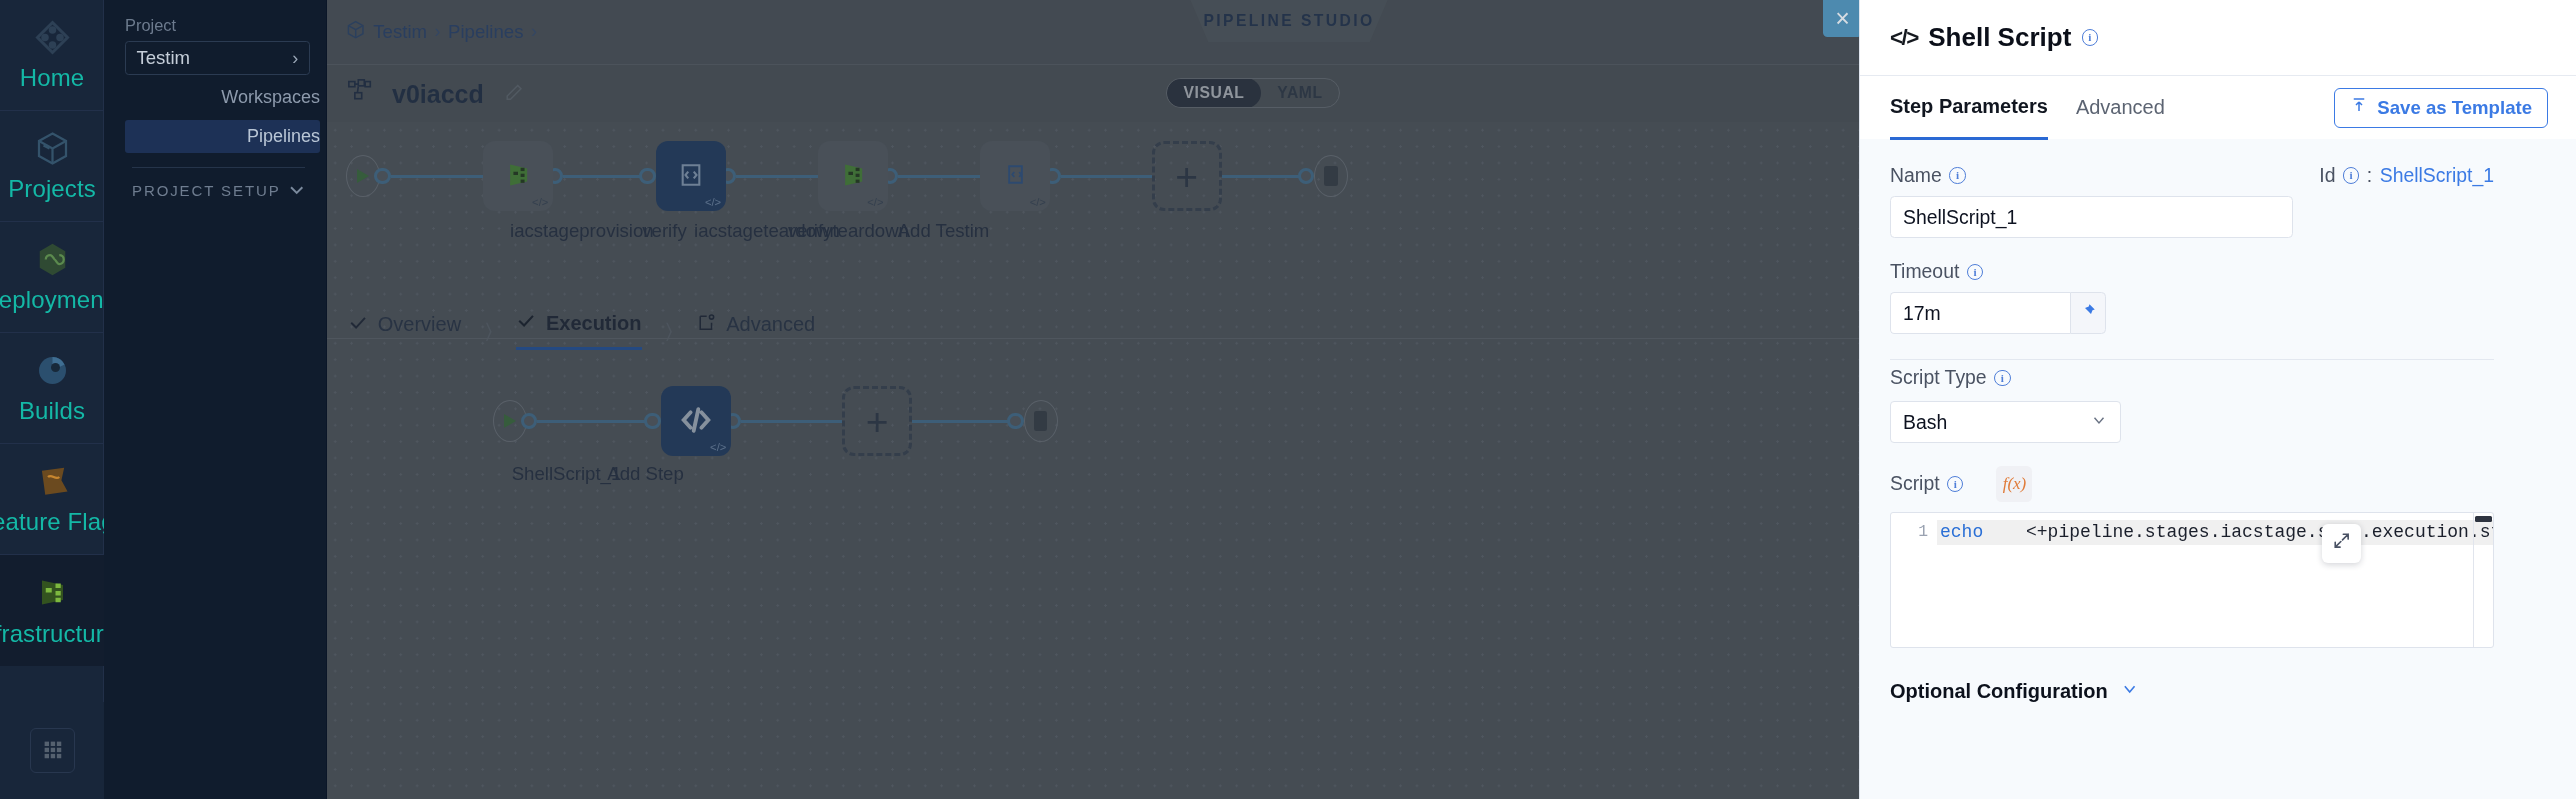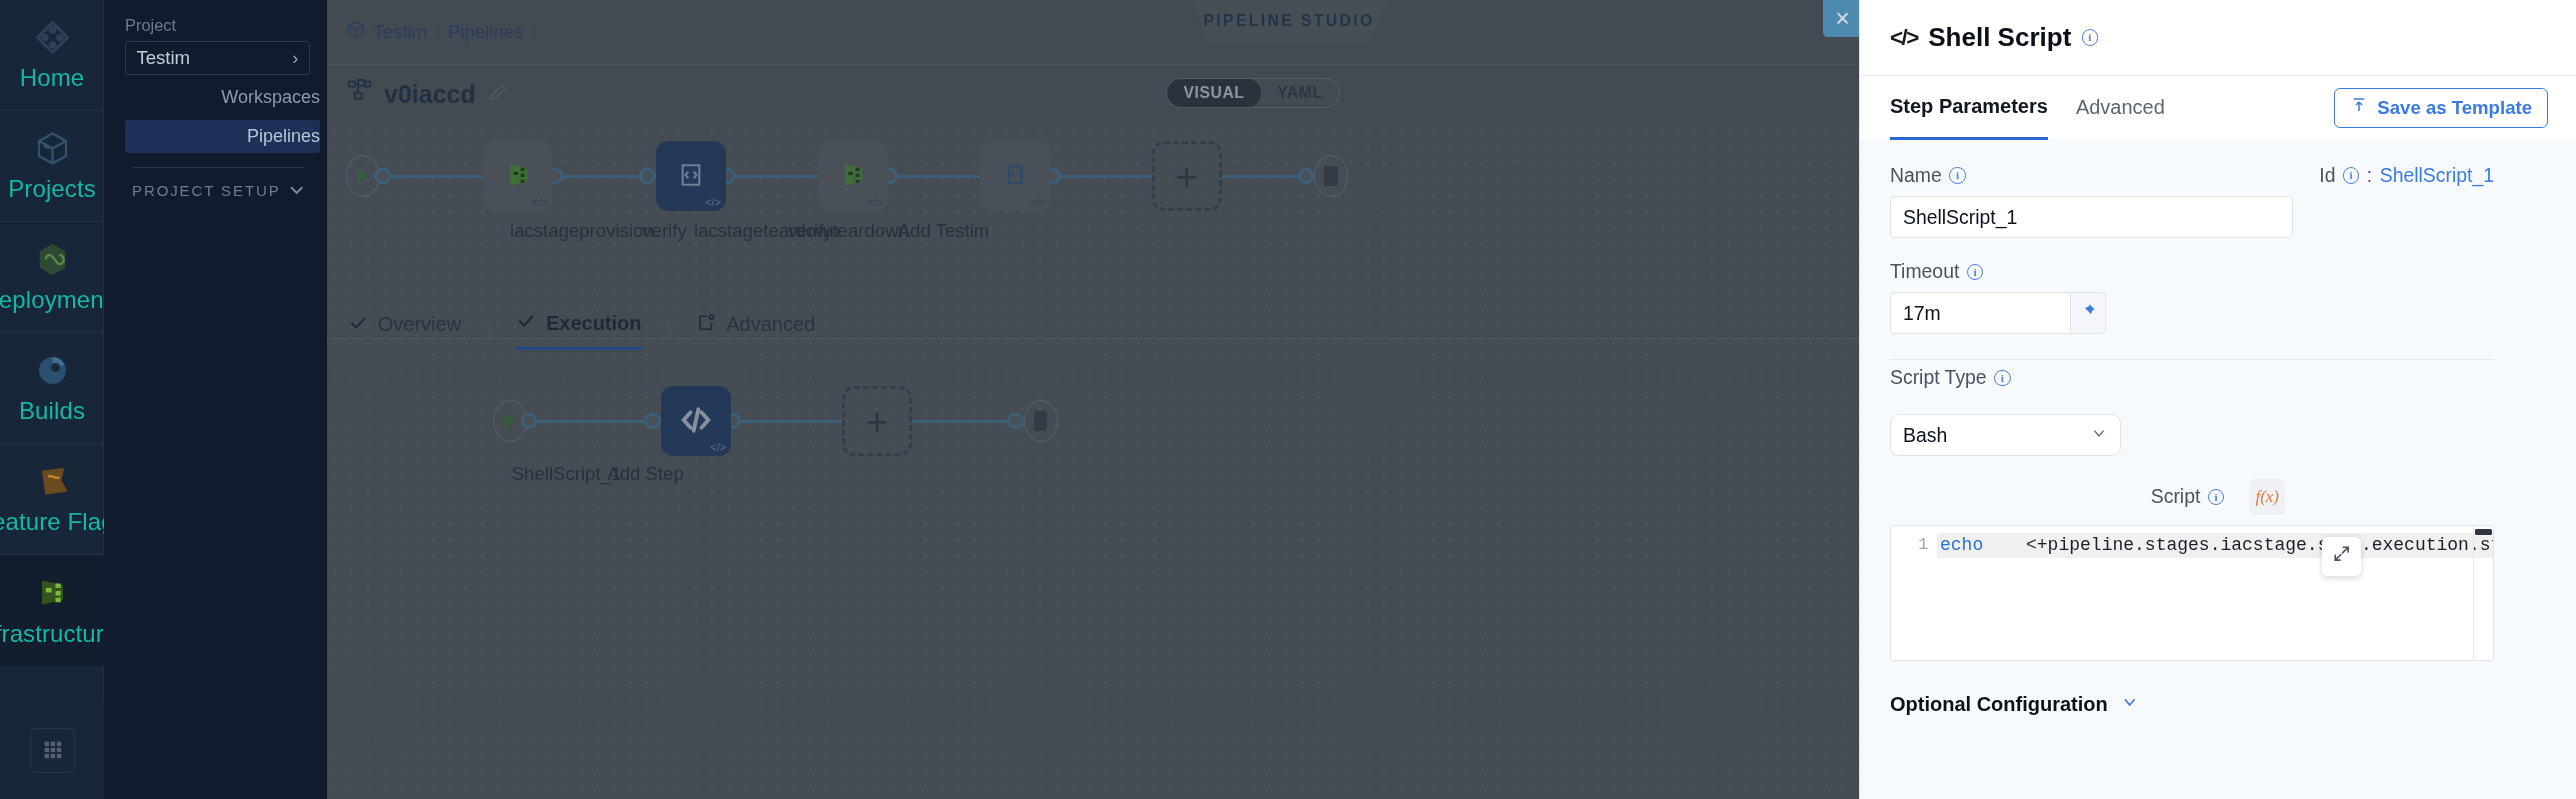--- a/index.html
+++ b/index.html
@@ -87,21 +87,21 @@
     clip-path: polygon(6% 0, 94% 0, 86% 100%, 14% 100%);
     display:flex; align-items:center; justify-content:center;
     color:#1f3456; font-size:15.7px; letter-spacing:2.4px; font-weight:bold;
   }
   .hr-soft { border-top:0.7px solid #656c74; }
 
   .subbar {
     position:relative; height:58px; background:#555c63;
     display:flex; align-items:center;
   }
-  .pipe-title { margin-left:21px; display:flex; align-items:center; gap:12px;
+  .pipe-title { margin-left:21px; display:flex; align-items:center; gap:20px;
                 color:#1d2d49; font-size:25px; font-weight:bold; }
   .toggle {
     position:absolute; left:839px; top:13.4px;
     height:30px; border:0.7px solid #767d85; border-radius:15px;
     display:flex; align-items:center; overflow:hidden;
   }
   .toggle span { font-size:15.7px; font-weight:bold; letter-spacing:0.6px; padding:0 16.4px;
                  height:30px; display:flex; align-items:center; }
   .toggle .on { background:#2a3242; color:#d8dde4; border-radius:15px; height:30px; }
   .toggle .off { color:#2f3b4d; }
@@ -208,22 +208,22 @@
   .inp.w-name { width:403px; }
   .inp-group { margin-top:9px; display:flex; width:216px; }
   .inp-group .inp { margin-top:0; flex:1; border-radius:4.5px 0 0 4.5px; border-right:none; }
   .pin-btn {
     width:36px; border:0.7px solid #dee3ec; border-radius:0 4.5px 4.5px 0;
     background:#f4f6fa; display:flex; align-items:center; justify-content:center;
     color:#3b7ae4; font-size:18px; cursor:pointer;
   }
   .divider { margin:25px 0 0 0; border-top:0.7px solid #e3e8f0; }
   .select {
-    margin-top:25px; width:231px; height:42px; background:#fff;
-    border:0.7px solid #dee3ec; border-radius:9px;
+    margin-top:12px; width:231px; height:42px; background:#fff;
+    border:0.7px solid #dee3ec; border-radius:4px;
     display:flex; align-items:center; justify-content:space-between;
     padding:0 12px; font-size:19.4px; color:#0d1220; cursor:pointer;
   }
   .fx-btn {
     width:36px;height:36px;border-radius:5.2px;background:#f0f1f5;
     display:flex;align-items:center;justify-content:center;
     color:#e07b39;font-size:17px;font-style:italic;font-family:"Liberation Serif",serif;
     cursor:pointer;
   }
   .editor {
@@ -637,21 +637,21 @@
       </div>
       <div class="select">
         <span>Bash</span>
         <span>
           <svg viewBox="0 0 24 24" width="18" height="18" fill="none" stroke="#6a7384" stroke-width="1.9">
               <path d="M6 9l6 7 6-7"></path>
             </svg>
         </span>
       </div>
 
-      <div class="fld-label" style="margin-top:22.4px;gap:25px;justify-content:center;">
+      <div class="fld-label" style="margin-top:22.4px;gap:33px;">
         <span style="display:flex;align-items:center;gap:7.5px">
           <span>Script</span>
           <span class="info-i">i</span>
         </span>
         <span class="fx-btn">f(x)</span>
       </div>
 
       <div class="editor">
         <div class="ed-gutter">1</div>
         <div class="ed-line"><span class="kw">echo</span><span> &lt;+pipeline.stages.iacstage.spec.execution.step   ppl</span></div>

